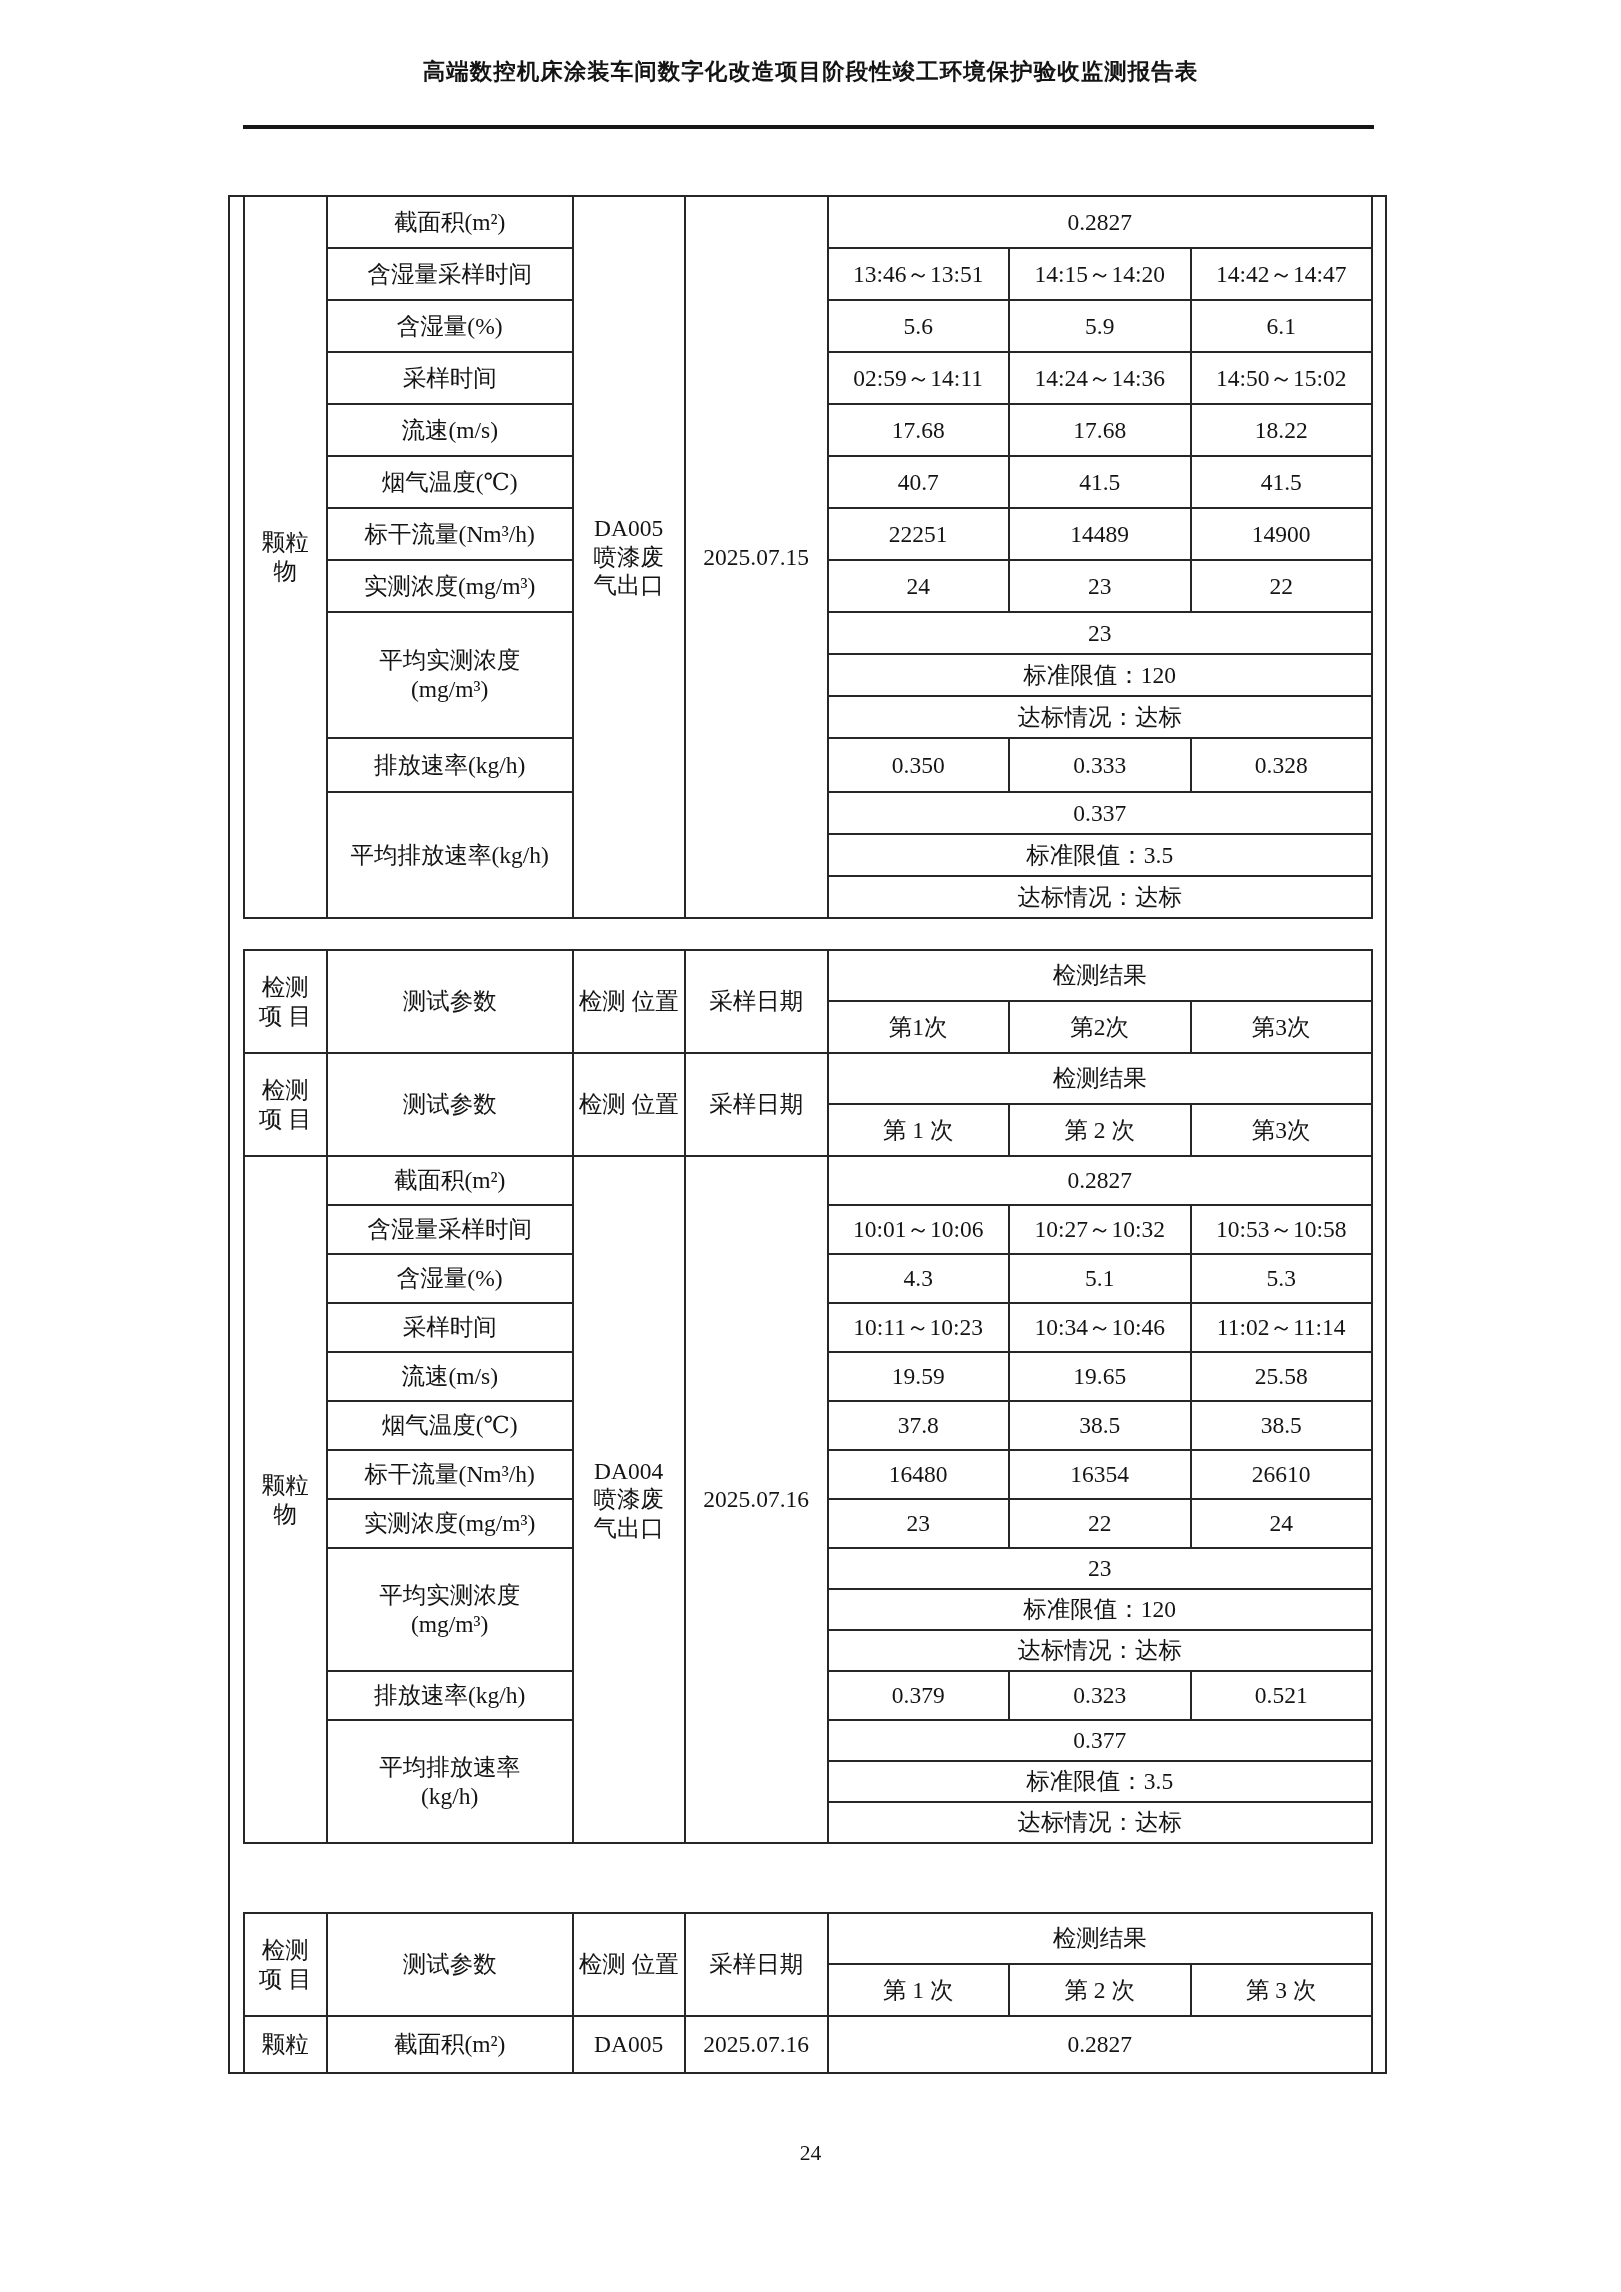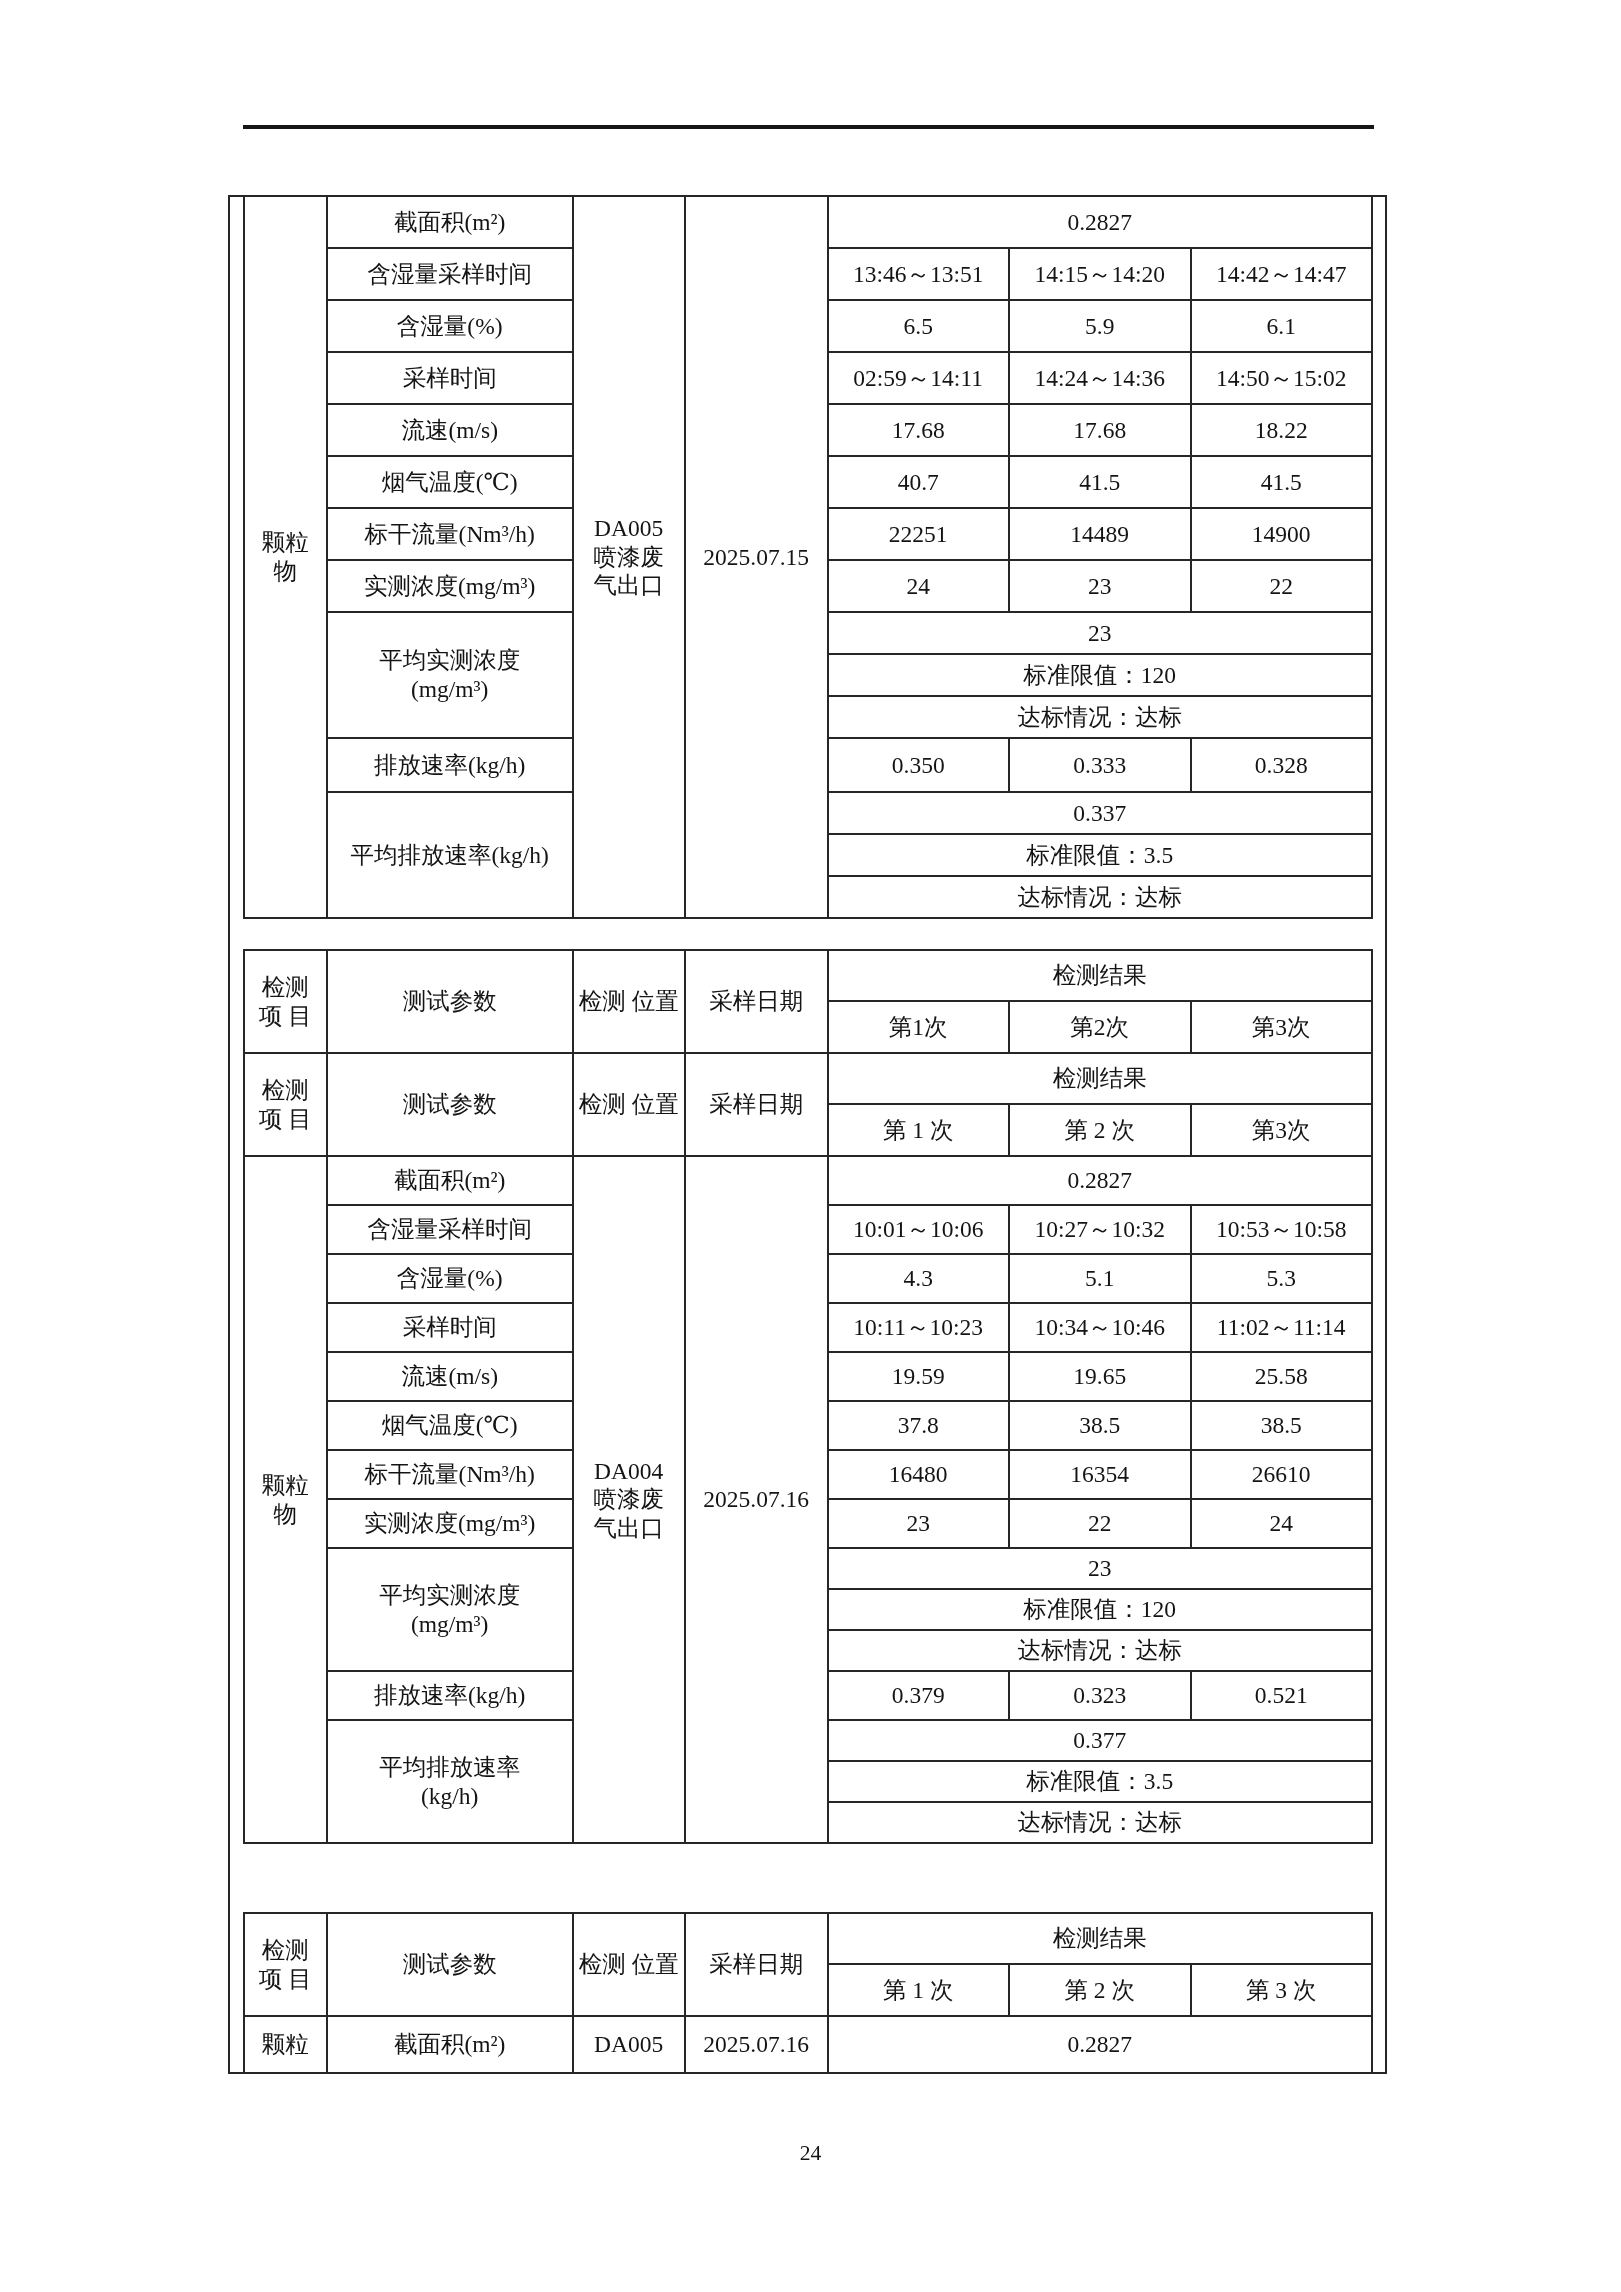--- a/index.html
+++ b/index.html
@@ -53,20 +53,21 @@
   .page-number{
     position:absolute;top:2141px;left:0;width:100%;
     text-align:center;font-size:21.6px;
   }
 </style>
 </head>
 <body>
 
 <div class="page">
 
+  <div class="title">高端数控机床涂装车间数字化改造项目阶段性竣工环境保护验收监测报告表</div>
   <div class="rule"></div>
 
   <div class="outer">
 
     <table class="tbl t1">
       <colgroup>
         <col style="width:83px">
           <col style="width:246px">
           <col style="width:112px">
         <col style="width:143px">
@@ -86,21 +87,21 @@
         <td colspan="3">0.2827</td>
       </tr>
       <tr class="r-norm">
         <td>含湿量采样时间</td>
         <td>13:46～13:51</td>
         <td>14:15～14:20</td>
         <td>14:42～14:47</td>
       </tr>
       <tr class="r-norm">
         <td>含湿量(%)</td>
-        <td>6.5</td>
+        <td>5.6</td>
         <td>5.9</td>
         <td>6.1</td>
       </tr>
       <tr class="r-norm">
         <td>采样时间</td>
         <td>02:59～14:11</td>
         <td>14:24～14:36</td>
         <td>14:50～15:02</td>
       </tr>
       <tr class="r-norm">

